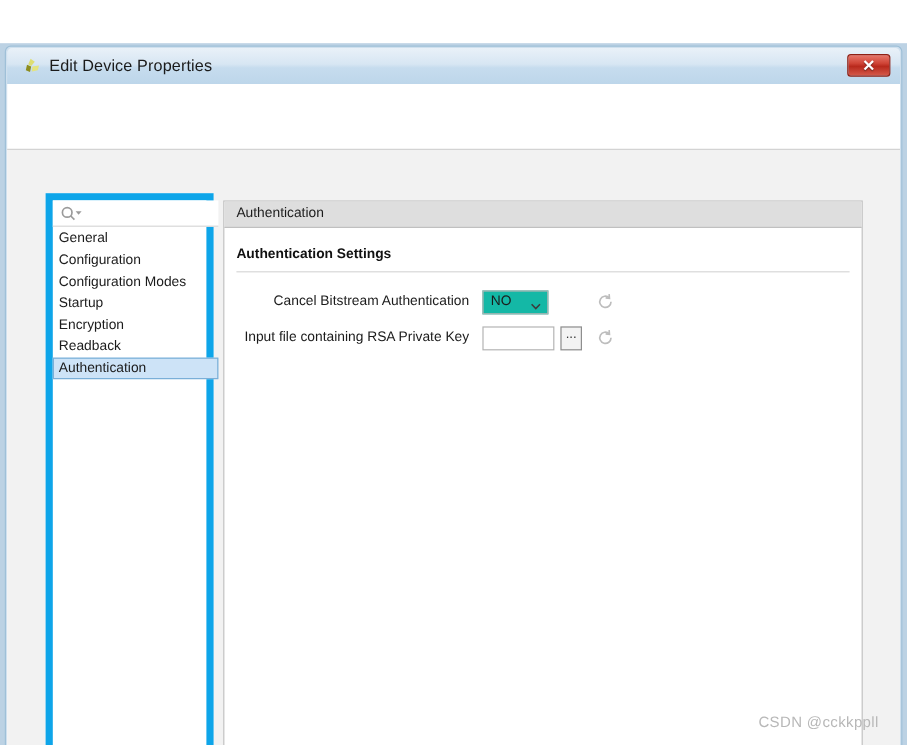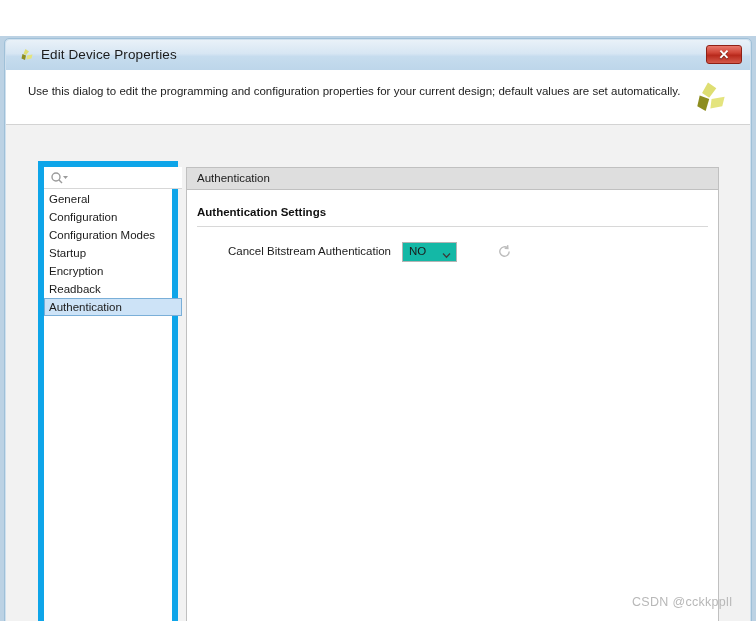--- a/index.html
+++ b/index.html
@@ -351,30 +351,20 @@
       </svg>
     </span>
     <span class="title-text">Edit Device Properties</span>
     <div class="close-btn">
       <span class="x">✕</span>
     </div>
   </div>
 
   <div class="dialog-body">
 
-    <div class="desc-area">
-      <div class="desc-text">Use this dialog to edit the programming and configuration properties for your current design; default values are set automatically.</div>
-      <span class="brand-logo">
-        <svg width="38" height="38" viewBox="0 0 32 32">
-          <polygon points="16,2 23,7 17,15 11,11" fill="#dede72"></polygon>
-          <polygon points="9,13 17,16 14,26 7,22" fill="#8d8d1f"></polygon>
-          <polygon points="19,16 30,14 28,22 18,24" fill="#e4e47e"></polygon>
-        </svg>
-      </span>
-    </div>
 
     <div class="content-area">
 
       <div class="sidebar">
         <div class="search-box">
           <span class="search-icon-wrap">
             <svg width="20" height="14" viewBox="0 0 20 14">
               <circle cx="6" cy="6" r="4" fill="none" stroke="#9b9b9b" stroke-width="1.4"></circle>
               <line x1="9" y1="9" x2="12" y2="12" stroke="#9b9b9b" stroke-width="1.4"></line>
               <polygon points="13,5 18,5 15.5,8" fill="#9b9b9b"></polygon>
@@ -426,20 +416,33 @@
             </span>
           </div>
           <span class="reset-icon">
             <svg width="15" height="15" viewBox="0 0 16 16">
               <path d="M13 8a5 5 0 1 1-1.6-3.7" fill="none" stroke="#bdbdbd" stroke-width="1.5"></path>
               <polyline points="11.3,1.2 11.6,4.8 8.2,4.5" fill="none" stroke="#bdbdbd" stroke-width="1.5"></polyline>
             </svg>
           </span>
         </div>
 
+        <div class="form-row row2">
+          <span class="field-label">Input file containing RSA Private Key</span>
+          <div class="text-ctl">
+            <input type="text" placeholder="" style="">
+          </div>
+          <div class="browse-btn">...</div>
+          <span class="reset-icon">
+            <svg width="15" height="15" viewBox="0 0 16 16">
+              <path d="M13 8a5 5 0 1 1-1.6-3.7" fill="none" stroke="#bdbdbd" stroke-width="1.5"></path>
+              <polyline points="11.3,1.2 11.6,4.8 8.2,4.5" fill="none" stroke="#bdbdbd" stroke-width="1.5"></polyline>
+            </svg>
+          </span>
+        </div>
       </div>
 
       <div class="btn btn-help">
         <u>H</u><span>elp</span>
       </div>
       <div class="btn btn-reset">
         <u>R</u><span>eset All</span>
       </div>
       <div class="btn btn-ok">OK</div>
       <div class="btn btn-cancel">Cancel</div>

